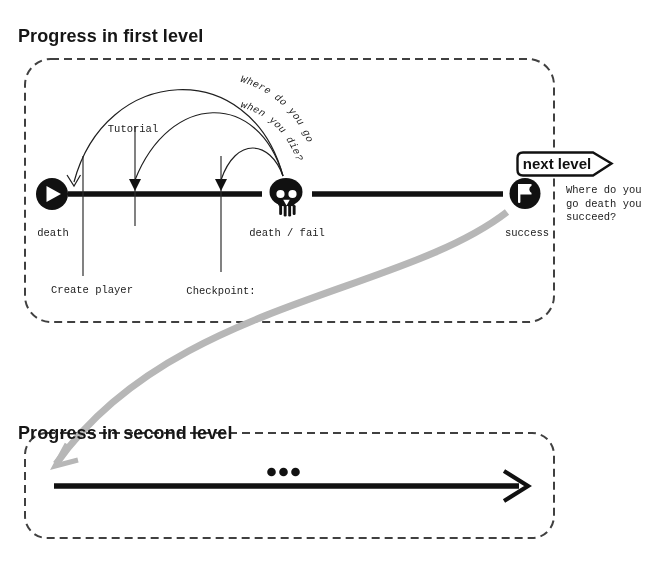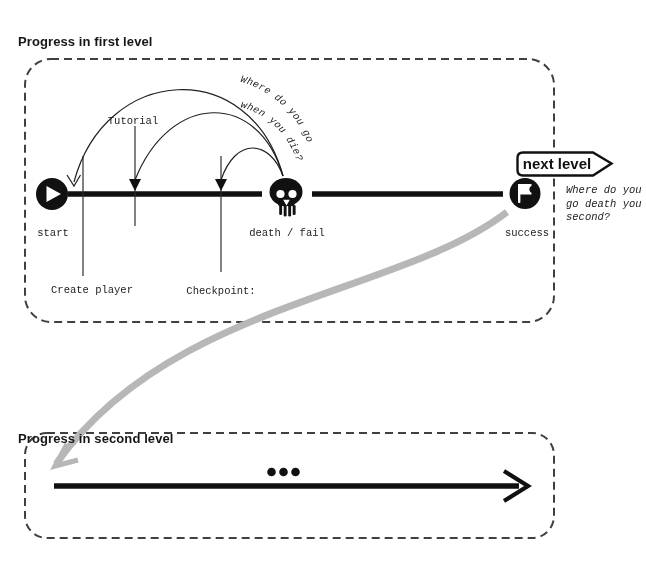--- a/index.html
+++ b/index.html
@@ -3,29 +3,29 @@
 <meta charset="utf-8">
 <style>
   html,body{margin:0;padding:0;}
   body{
     width:646px;height:564px;position:relative;background:#ffffff;
     font-family:"Liberation Sans", sans-serif;overflow:hidden;
   }
   .abs{position:absolute;}
   .title{
     font-family:"Liberation Sans", sans-serif;
-    font-weight:700;font-size:13px;color:#161616;letter-spacing:0.1px;
-    z-index:3;white-space:nowrap;margin-top:8px;
+    font-weight:700;font-size:18px;color:#161616;letter-spacing:0.1px;
+    z-index:3;white-space:nowrap;
   }
   .mono{
     font-family:"Liberation Mono","DejaVu Sans Mono",monospace;
     font-size:10.5px;color:#1b1b1b;z-index:3;white-space:nowrap;
   }
   .center{text-align:center;}
-  .ital{font-style:italic;line-height:13.5px;}
+  .ital{line-height:13.5px;}
   .stack{display:flex;flex-direction:column;line-height:14px;}
   svg{position:absolute;left:0;top:0;z-index:2;}
   .dashedbox{fill:none;stroke:#404040;stroke-width:2;stroke-dasharray:8 5;}
   .thin{stroke:#2e2e2e;stroke-width:1.2;fill:none;}
   .arc{stroke:#1f1f1f;stroke-width:1.2;fill:none;}
   .thick{stroke:#111111;stroke-width:5.5;}
   .ink{fill:#111111;}
   .white{fill:#ffffff;}
   .swoosh{stroke:#b7b7b7;fill:none;}
   .curvedtext{
@@ -36,33 +36,33 @@
     font-family:"Liberation Sans", sans-serif;
     font-weight:700;font-size:15px;fill:#111111;
   }
 </style>
 </head>
 <body>
 
 <div class="abs title" style="left:18px;top:26px;">Progress in first level</div>
 <div class="abs title" style="left:18px;top:423px;">Progress in second level</div>
 
-<div class="abs mono center" style="left:23px;top:227px;width:60px;">start</div>
-<div class="abs mono center" style="left:83px;top:115px;width:100px;">Tutorial</div>
+<div class="abs mono center" style="left:23px;top:227px;width:60px;">death</div>
+<div class="abs mono center" style="left:83px;top:123px;width:100px;">Tutorial</div>
 <div class="abs mono center" style="left:32px;top:284px;width:120px;">Create player</div>
 <div class="abs mono center stack" style="left:161px;top:284px;width:120px;">
   <span>Checkpoint:</span>
 </div>
 <div class="abs mono center" style="left:237px;top:227px;width:100px;text-align:center;">death / fail</div>
 <div class="abs mono center" style="left:487px;top:227px;width:80px;">success</div>
 
 <div class="abs mono ital stack" style="left:566px;top:184px;width:80px;line-height:13.5px;">
   <span>Where do you</span>
   <span>go death you</span>
-  <span>second?</span>
+  <span>succeed?</span>
 </div>
 
 <svg width="646" height="564" viewBox="0 0 646 564">
   <defs>
     <path id="dieArcPath1" d="M 233,80 A 100,100 0 0 1 310,150"></path>
     <path id="dieArcPath2" d="M 236,106 A 80,80 0 0 1 298,166"></path>
   </defs>
 
   <rect class="dashedbox" x="25" y="59" width="529" height="263" rx="26"></rect>
   <rect class="dashedbox" x="25" y="433" width="529" height="105" rx="22"></rect>

